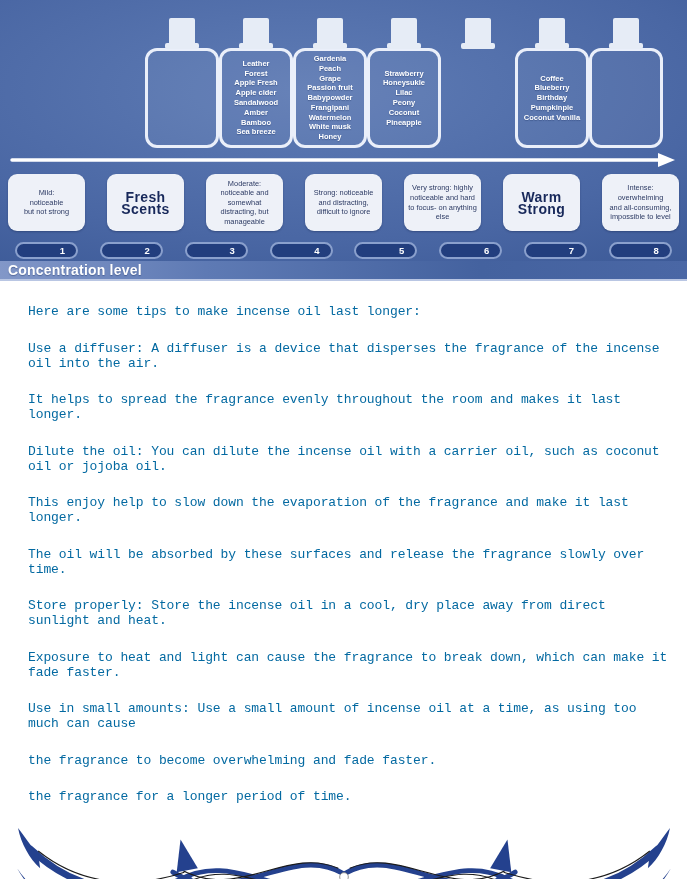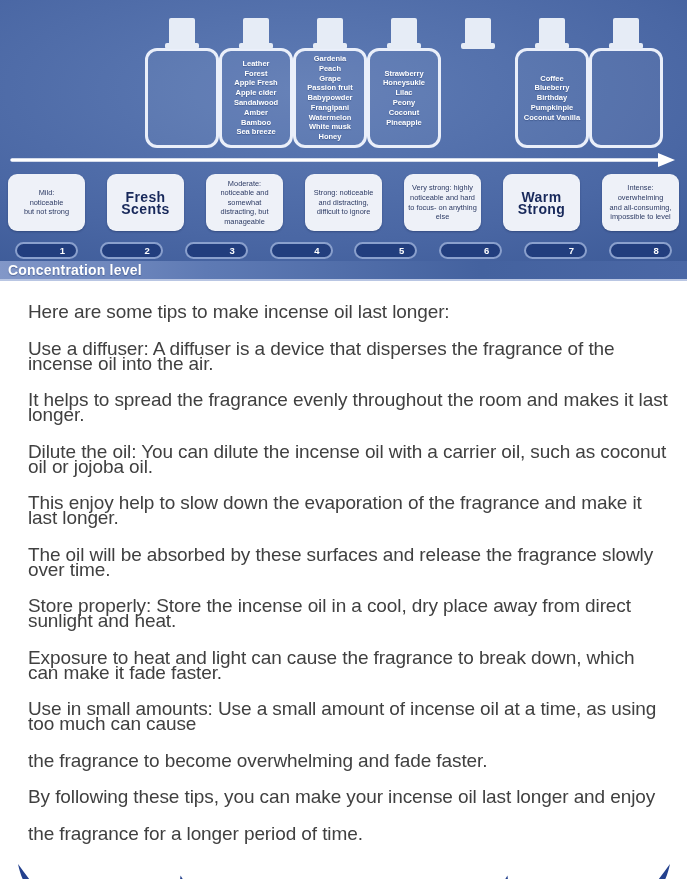--- a/index.html
+++ b/index.html
@@ -129,25 +129,26 @@
     padding-left: 8px;
     letter-spacing: 0.2px;
     text-shadow: 0 1px 1px rgba(20,40,90,0.4);
   }
 
   
   .tips {
     padding: 23px 18px 0 28px;
   }
   .tip-line {
-    color: #404040;
-    font-size: 19px;
+    color: #0369a1;
+    font-size: 13px;
     line-height: 15px;
     margin: 0 0 21.5px 0;
     letter-spacing: -0.1px;
+    font-family: Liberation Mono, monospace;
   }
 
   
   .decoration {
     margin-top: 2px;
     width: 687px;
     display: flex;
     justify-content: center;
   }
 </style>
@@ -294,21 +295,20 @@
     <p class="tip-line">Here are some tips to make incense oil last longer:</p>
     <p class="tip-line">Use a diffuser: A diffuser is a device that disperses the fragrance of the incense oil into the air.</p>
     <p class="tip-line">It helps to spread the fragrance evenly throughout the room and makes it last longer.</p>
     <p class="tip-line">Dilute the oil: You can dilute the incense oil with a carrier oil, such as coconut oil or jojoba oil.</p>
     <p class="tip-line">This enjoy help to slow down the evaporation of the fragrance and make it last longer.</p>
     <p class="tip-line">The oil will be absorbed by these surfaces and release the fragrance slowly over time.</p>
     <p class="tip-line">Store properly: Store the incense oil in a cool, dry place away from direct sunlight and heat.</p>
     <p class="tip-line">Exposure to heat and light can cause the fragrance to break down, which can make it fade faster.</p>
     <p class="tip-line">Use in small amounts: Use a small amount of incense oil at a time, as using too much can cause</p>
     <p class="tip-line">the fragrance to become overwhelming and fade faster.</p>
-    <p class="tip-line">By following these tips, you can make your incense oil last longer and enjoy</p>
     <p class="tip-line">the fragrance for a longer period of time.</p>
   </div>
 
   <div class="decoration">
     <svg width="664" height="100" viewBox="0 0 680 104">
       <defs>
         <g id="flhalf">
           <path d="M0,50 C55,16 115,88 178,48" fill="none" stroke="#24418e" stroke-width="5" stroke-linecap="round"></path>
           <path d="M0,56 C55,90 115,18 178,60" fill="none" stroke="#24418e" stroke-width="5" stroke-linecap="round"></path>
           <path d="M6,44 C60,20 112,80 172,44" fill="none" stroke="#1b1b1b" stroke-width="1.2"></path>

